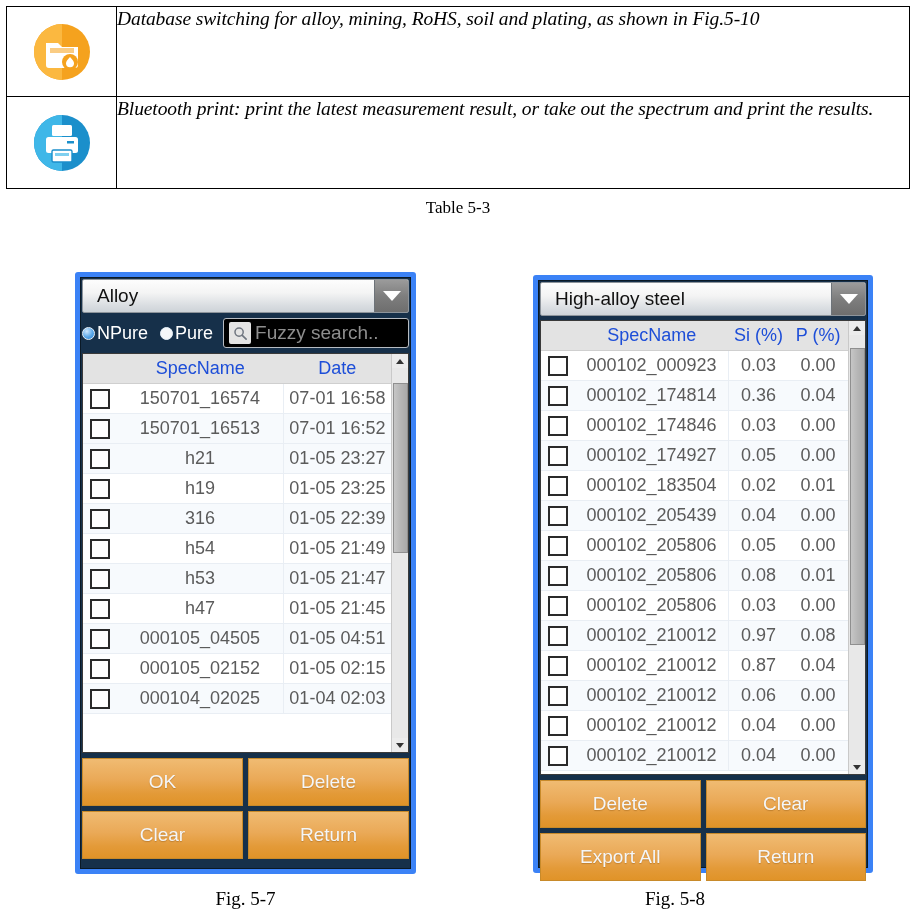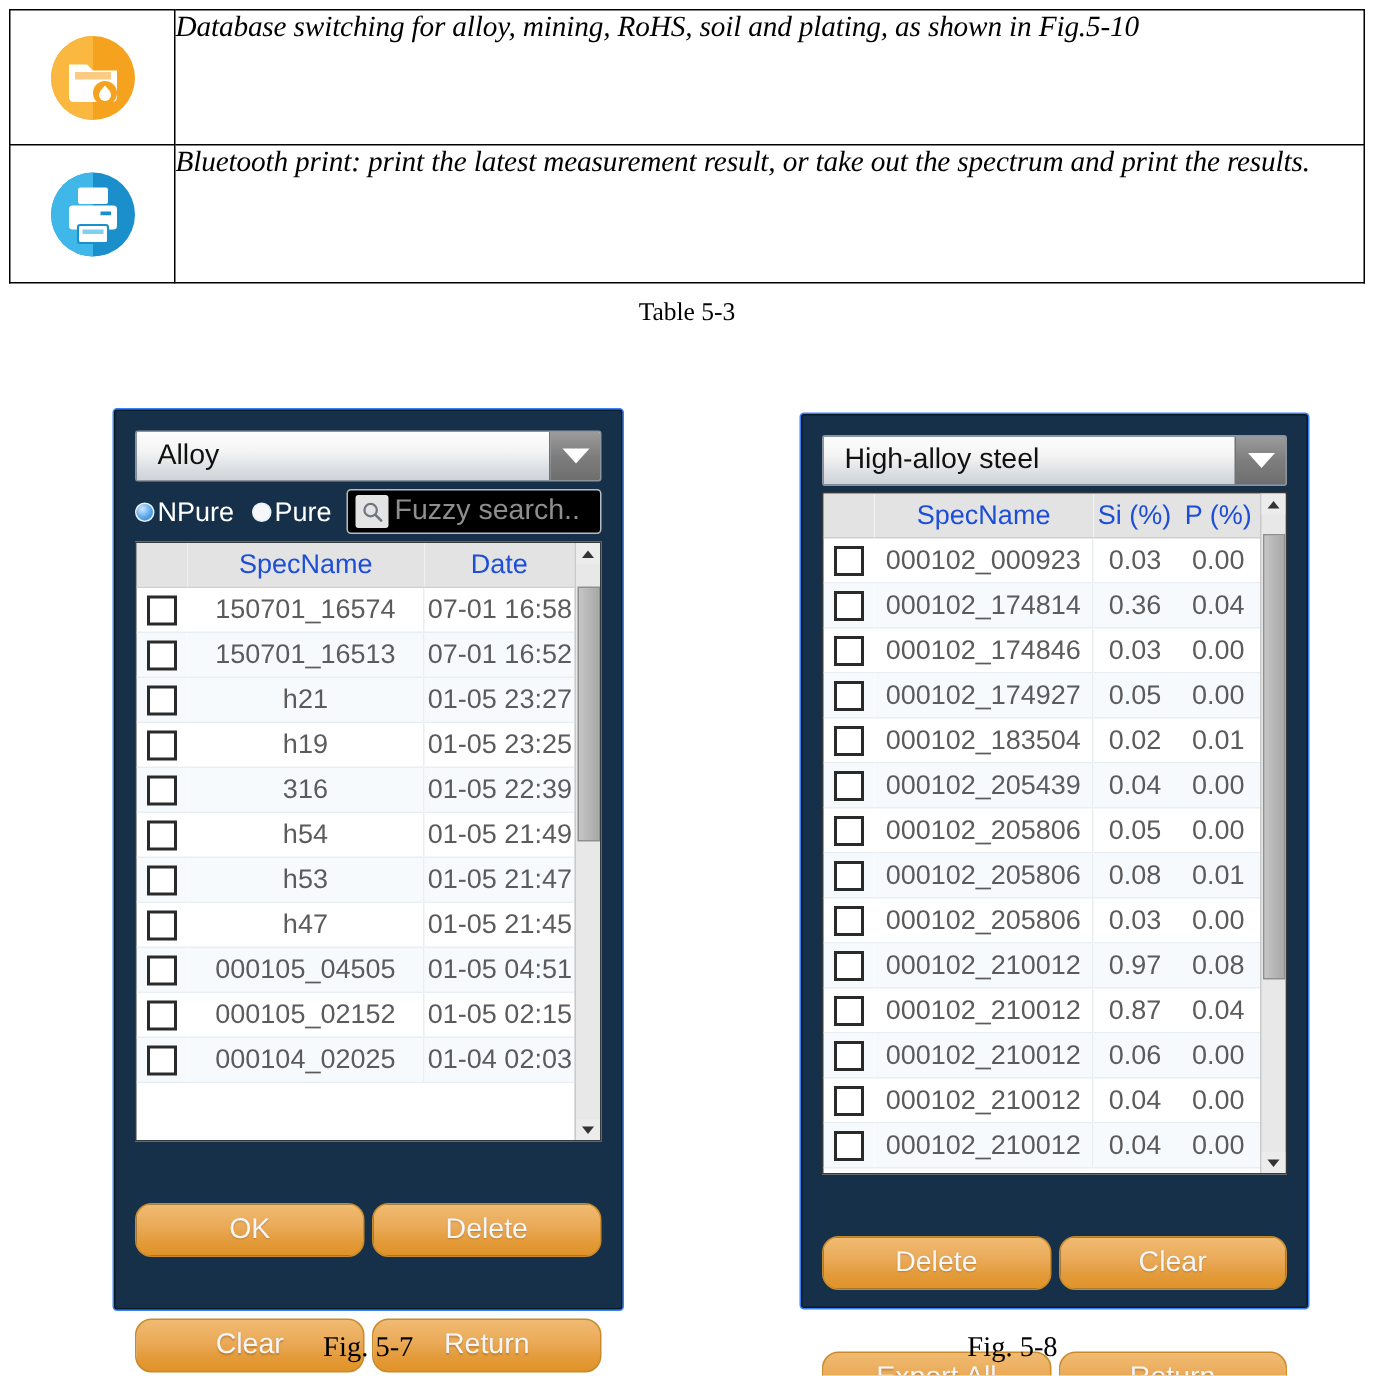--- a/index.html
+++ b/index.html
@@ -44,23 +44,23 @@
     position: absolute; left: 0; top: 198px; width: 916px;
     text-align: center;
     font-family: "Liberation Serif", serif;
     font-size: 17px; color:#000;
   }
 
   
   .device {
     position: absolute;
     background: #16304a;
-    border: 1px solid #3b82f6;
+    border: 5px solid #3b82f6;
     border-radius: 3px;
-    padding: 14px;
+    padding: 2px;
     box-shadow: 0 0 0 1px #0a1926 inset;
   }
   #device-left  { left: 75px;  top: 272px; width: 341px; height: 602px; }
   #device-right { left: 533px; top: 275px; width: 340px; height: 598px; }
 
   
   .dropdown {
     position: relative;
     height: 34px;
     background: linear-gradient(to bottom, #fdfdfd 0%, #f4f4f4 40%, #d9dde1 80%, #ced3d8 100%);
@@ -220,31 +220,30 @@
   }
 
   
   .btn-grid {
     margin-top: 5px;
     display: grid;
     grid-template-columns: 1fr 1fr;
     grid-gap: 5px;
   }
   .obtn {
-    height: 36px;
+    height: 48px;
     border: 1px solid #c88a2a;
-    border-radius: 11px;
+    border-radius: 0;
     background: linear-gradient(to bottom, #f0bb72 0%, #eaa957 45%, #e39a38 75%, #e09328 100%);
     color: #f4f6f8;
     font-family: "Liberation Sans", sans-serif;
     font-size: 19px;
     display: flex; align-items: center; justify-content: center;
     text-shadow: 0 1px 1px rgba(120,70,10,.35);
     cursor: pointer;
-    margin-top: 36px;
   }
 
   .fig-caption {
     position: absolute;
     font-family: "Liberation Serif", serif;
     font-size: 19px;
     color: #000;
     text-align: center;
   }
   #fig-left  { left: 75px;  top: 888px; width: 341px; }

